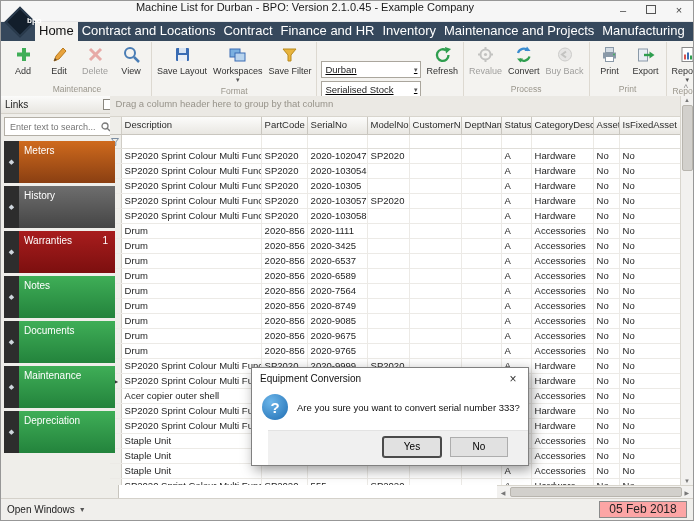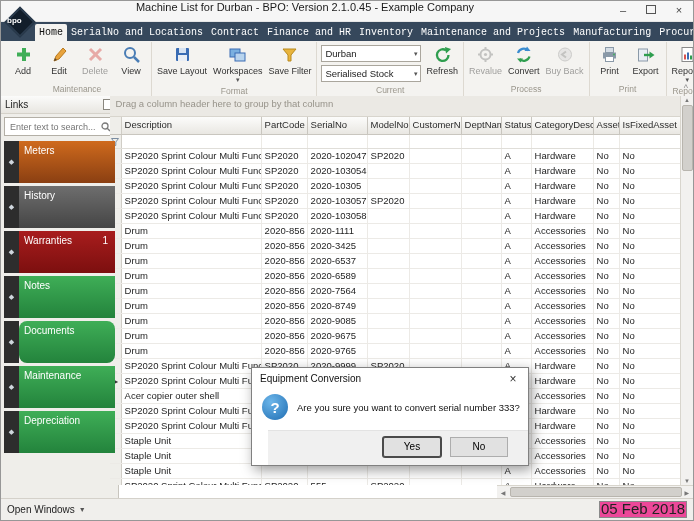--- a/index.html
+++ b/index.html
@@ -10,40 +10,40 @@
   .titlebar{height:20px;display:flex;align-items:flex-start;background:#f6f6f6;border-bottom:1px solid #e6e6e6;}
   .title{flex:1;text-align:center;font-size:11px;color:#1a1a1a;white-space:nowrap;overflow:hidden;}
   .wctrls{display:flex;}
   .wctrl{width:28px;text-align:center;font-size:11px;color:#444;line-height:19px;cursor:default;}
   .maxbox{display:inline-block;width:8px;height:7px;border:1px solid #555;}
 
   
   .logo{position:absolute;left:3px;top:3px;width:30px;height:32px;z-index:30;}
   .logo .diamond{position:absolute;left:5px;top:7px;width:18px;height:18px;transform:rotate(45deg);
        background:#121e2b;border:2px solid #2a3b4d;}
-  .logo .logo-text{position:absolute;left:3px;top:12px;color:#fff;font-size:8px;font-weight:bold;z-index:2;}
+  .logo .logo-text{position:absolute;left:23px;top:12px;color:#fff;font-size:8px;font-weight:bold;z-index:2;}
 
   
   .tabstrip{height:19px;background:#36485c;display:flex;align-items:flex-end;padding-left:34px;
        white-space:nowrap;overflow:hidden;}
-  .tab{font-size:10px;color:#fff;padding:3px 4px;cursor:default;font-family:Liberation Mono, monospace;}
+  .tab{font-size:13px;color:#fff;padding:3px 4px;cursor:default;}
   .tab.selected{background:#f4f3f0;color:#111;border-radius:2px 2px 0 0;}
 
   
   .ribbon{position:relative;height:56px;background:#f4f3f0;border-bottom:1px solid #d8d5cd;
        display:flex;align-items:stretch;padding:1px 2px 0 2px;box-sizing:border-box;}
   .rgroup{display:flex;flex-direction:column;border-right:1px solid #ddd9d1;padding:0 2px;}
   .rbuttons{flex:1;display:flex;align-items:flex-start;}
   .rbtn{display:flex;flex-direction:column;align-items:center;min-width:30px;padding:2px 3px;
        font-size:9px;color:#333;cursor:default;}
   .rbtn .ricon{height:21px;display:flex;align-items:center;}
   .rlabel{margin-top:1px;white-space:nowrap;}
   .rbtn.disabled{opacity:.45;}
   .rgrouplabel{height:12px;text-align:center;font-size:8.5px;color:#9a968c;white-space:nowrap;}
-  .rcombos{display:flex;flex-direction:column;gap:3px;justify-content:flex-end;padding:3px 2px;}
+  .rcombos{display:flex;flex-direction:column;gap:3px;justify-content:flex-end;padding:19px 2px;text-decoration:underline;}
   .combo{width:92px;height:15px;background:#fff;border:1px solid #aaa69d;font-size:9.5px;
        display:flex;align-items:center;padding:0 3px;color:#222;}
   .combo .caret{margin-left:auto;font-size:7px;color:#555;}
   .dd-caret{font-size:7px;color:#555;}
   .ribbon-collapse{position:absolute;right:5px;bottom:3px;font-size:9px;color:#8a8a8a;cursor:default;}
 
   
   .content{position:absolute;top:95px;left:0;right:0;bottom:22px;display:flex;}
 
   
@@ -93,22 +93,22 @@
   .hscroll{height:13px;flex:none;background:#f2f1ef;border-top:1px solid #d8d5cd;display:flex;
        align-items:center;font-size:6px;color:#777;box-sizing:border-box;padding:0 2px;}
   .hthumb{width:170px;height:8px;background:#d2d0cc;border:1px solid #b8b5ae;border-radius:2px;margin-left:3px;}
   .scroll-arrow{cursor:default;padding:1px 2px;}
 
   
   .statusbar{position:absolute;left:0;right:0;bottom:0;height:22px;background:#f0efec;
        border-top:1px solid #d4d1ca;display:flex;align-items:center;padding:0 6px;font-size:10px;color:#222;box-sizing:border-box;}
   .open-windows{display:flex;align-items:center;gap:4px;cursor:default;}
   .ow-caret{font-size:7px;color:#555;}
-  .date-box{margin-left:auto;width:86px;height:15px;border:1px solid #8a8a8a;background:#ec4899;
-       text-align:center;line-height:14px;font-size:15px;color:#222;}
+  .date-box{margin-left:auto;width:86px;height:15px;border:1px solid #8a8a8a;background:#fca5a5;
+       text-align:center;line-height:14px;font-size:12px;color:#222;}
 
   
   .dialog{position:absolute;left:250px;top:366px;width:278px;z-index:40;background:#fff;
        border:1px solid #808080;box-shadow:3px 4px 12px rgba(0,0,0,.4);box-sizing:border-box;}
   .dlg-title{height:21px;display:flex;align-items:center;padding-left:8px;font-size:10px;color:#111;background:#fff;}
   .dlg-close{margin-left:auto;width:30px;text-align:center;font-size:12px;color:#333;line-height:20px;cursor:default;}
   .dlg-body{display:flex;align-items:center;gap:9px;padding:5px 8px 10px 10px;background:#fff;}
   .qicon{width:26px;height:26px;flex:none;border-radius:50%;
        background:radial-gradient(circle at 35% 30%, #6cb6ea, #1f6db2);
        color:#fff;font-weight:bold;font-size:15px;display:flex;align-items:center;justify-content:center;}
@@ -133,21 +133,21 @@
     <div class="title">Machine List for Durban - BPO: Version 2.1.0.45 - Example Company</div>
     <div class="wctrls">
       <div class="wctrl">–</div>
       <div class="wctrl"><span class="maxbox"></span></div>
       <div class="wctrl">×</div>
     </div>
   </div>
 
   <div class="tabstrip">
       <div class="tab selected">Home</div>
-      <div class="tab">SerialNo and Locations</div>
+      <div class="tab">Contract and Locations</div>
       <div class="tab">Contract</div>
       <div class="tab">Finance and HR</div>
       <div class="tab">Inventory</div>
       <div class="tab">Maintenance and Projects</div>
       <div class="tab">Manufacturing</div>
       <div class="tab">Procurement</div>
       <div class="tab">Sales</div>
       <div class="tab">Service</div>
       <div class="tab">Reporting</div>
       <div class="tab">Utilities</div>
@@ -369,21 +369,21 @@
           <div class="side-item">
             <div class="side-rail">◆</div>
             <div class="side-tile" style="background: linear-gradient(rgb(168, 29, 29), rgb(124, 15, 15));"><span>Warranties</span><span class="side-badge">1</span></div>
           </div>
           <div class="side-item">
             <div class="side-rail">◆</div>
             <div class="side-tile" style="background: linear-gradient(rgb(63, 174, 87), rgb(35, 131, 60));"><span>Notes</span></div>
           </div>
           <div class="side-item">
             <div class="side-rail">◆</div>
-            <div class="side-tile" style="background: linear-gradient(rgb(63, 174, 87), rgb(35, 131, 60)); border-radius: 8px;"><span>Documents</span></div>
+            <div class="side-tile" style="background: linear-gradient(rgb(63, 174, 87), rgb(35, 131, 60));"><span>Documents</span></div>
           </div>
           <div class="side-item">
             <div class="side-rail">◆</div>
             <div class="side-tile" style="background: linear-gradient(rgb(63, 174, 87), rgb(35, 131, 60));"><span>Maintenance</span></div>
           </div>
           <div class="side-item">
             <div class="side-rail">◆</div>
             <div class="side-tile" style="background: linear-gradient(rgb(63, 174, 87), rgb(35, 131, 60));"><span>Depreciation</span></div>
           </div>
         </div>

